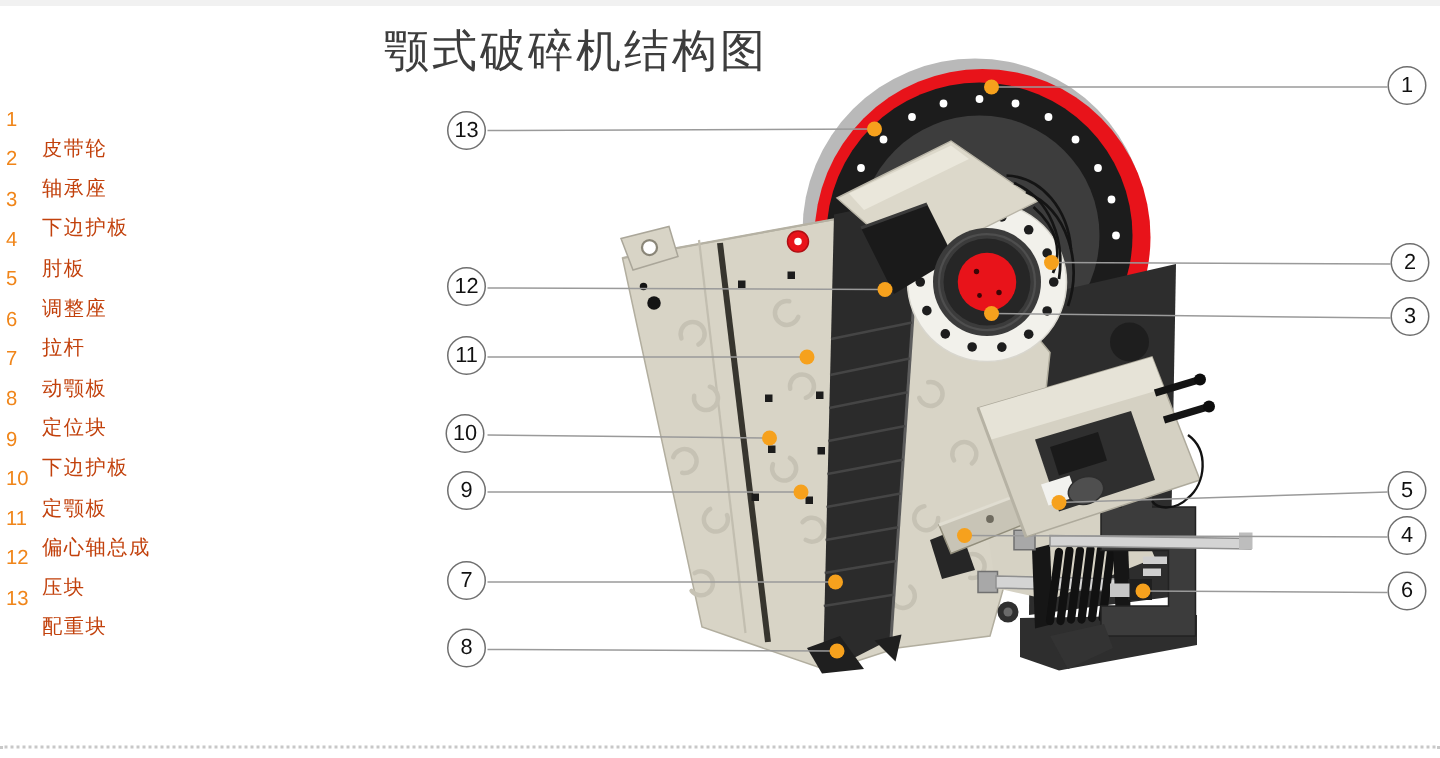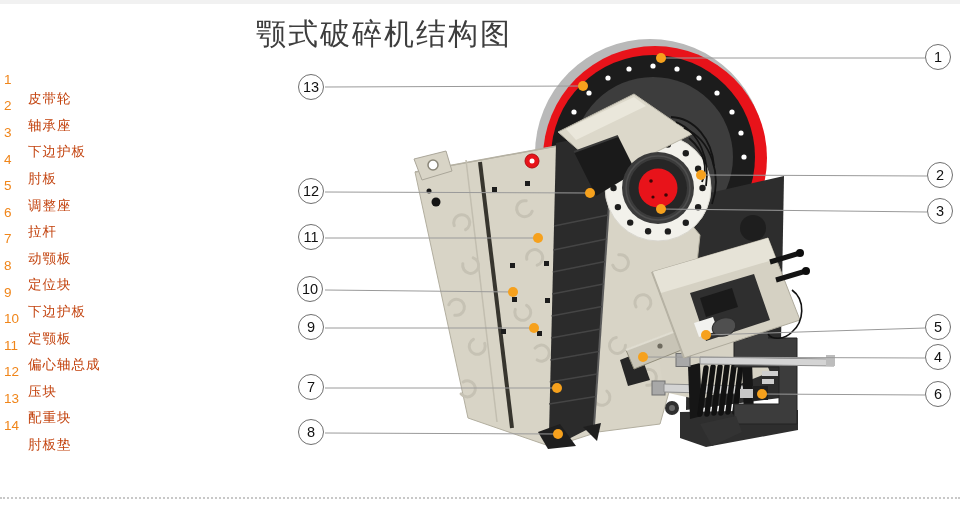--- a/index.html
+++ b/index.html
@@ -73,24 +73,20 @@
         <span class="lg-label">偏心轴总成</span>
       </div>
     <div class="lg-row">
         <span class="lg-num">12</span>
         <span class="lg-label">压块</span>
       </div>
     <div class="lg-row">
         <span class="lg-num">13</span>
         <span class="lg-label">配重块</span>
       </div>
-    <div class="lg-row">
-        <span class="lg-num">14</span>
-        <span class="lg-label">肘板垫</span>
-      </div>
   </div>
 
   <svg width="960" height="505" viewBox="0 0 960 505">
     <defs>
       <path id="dimple" d="M-6,6 A8,8 0 1 1 6,6" fill="none" stroke="#c6c2b4" stroke-width="3" stroke-linecap="round"></path>
     </defs>
 
     <g>
       <circle cx="650" cy="154" r="115" fill="#b9b9b9"></circle>
       <circle cx="655" cy="158" r="112" fill="#e8131a"></circle>

